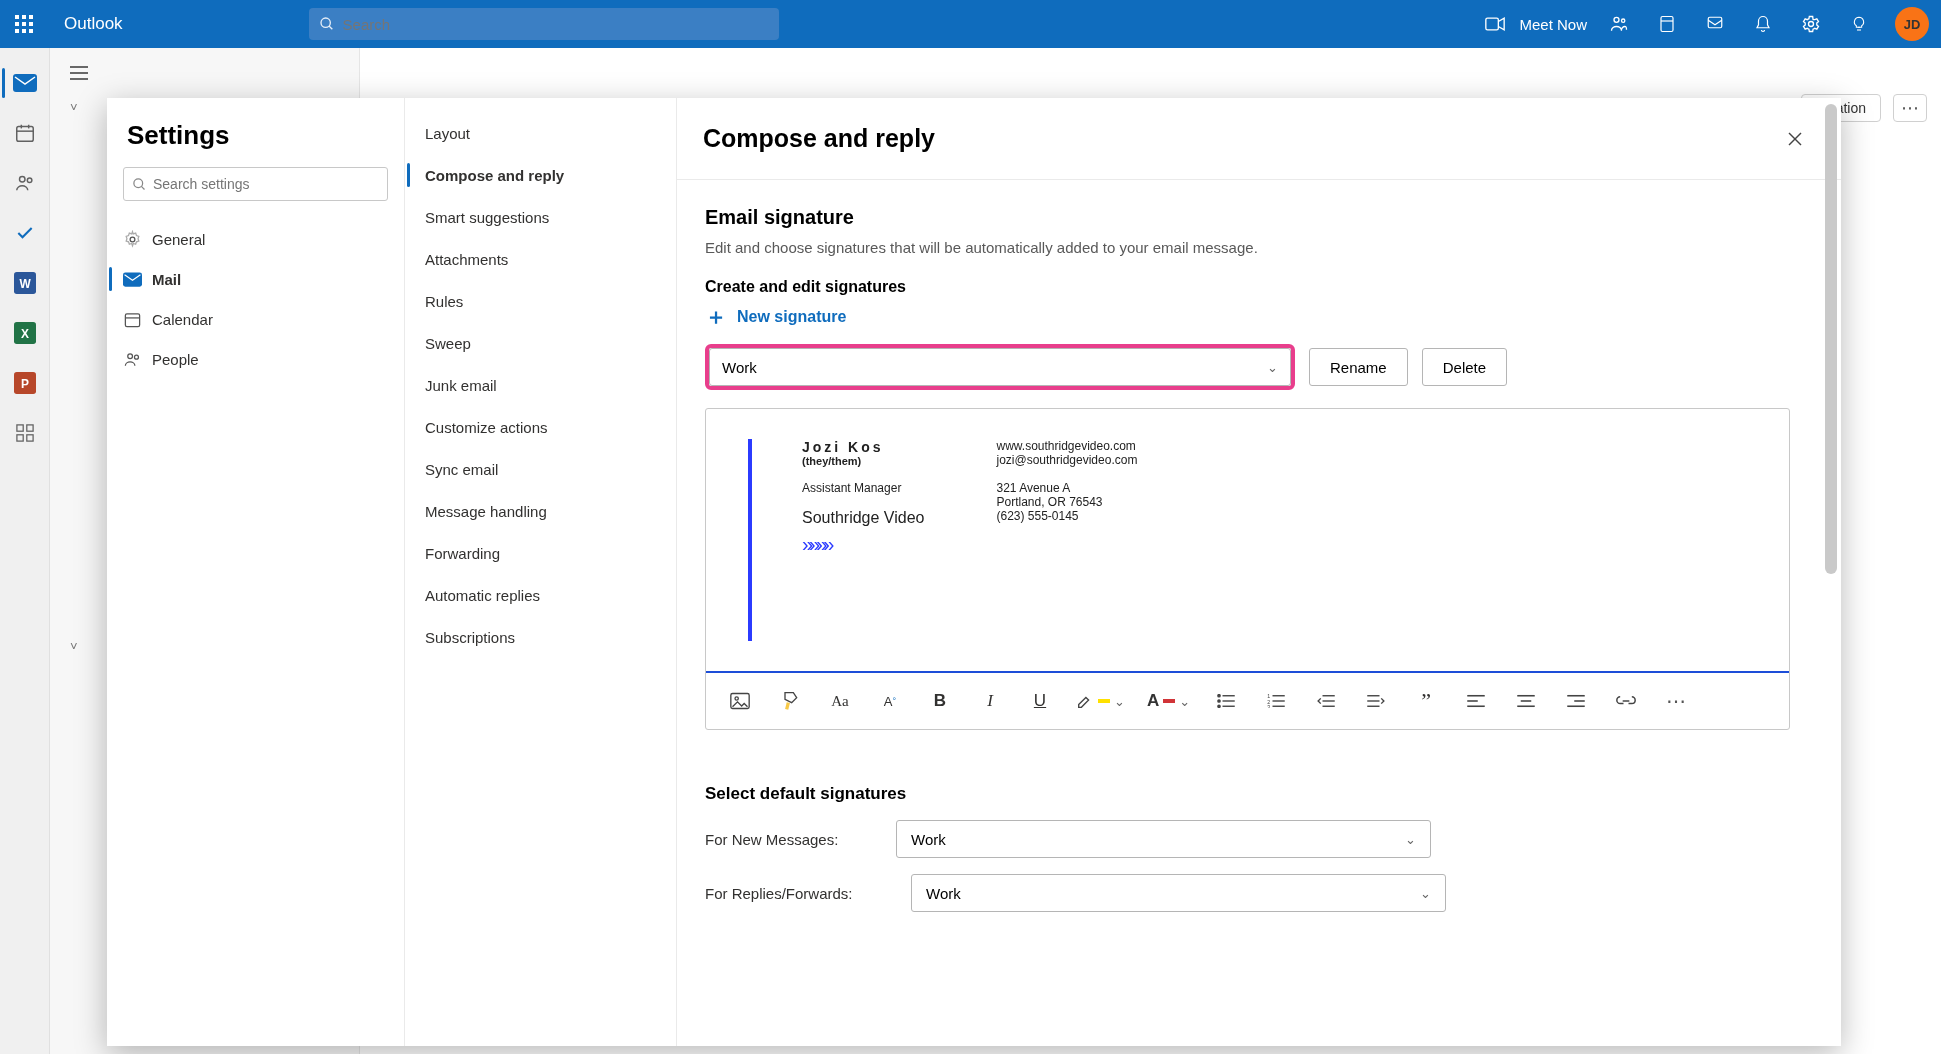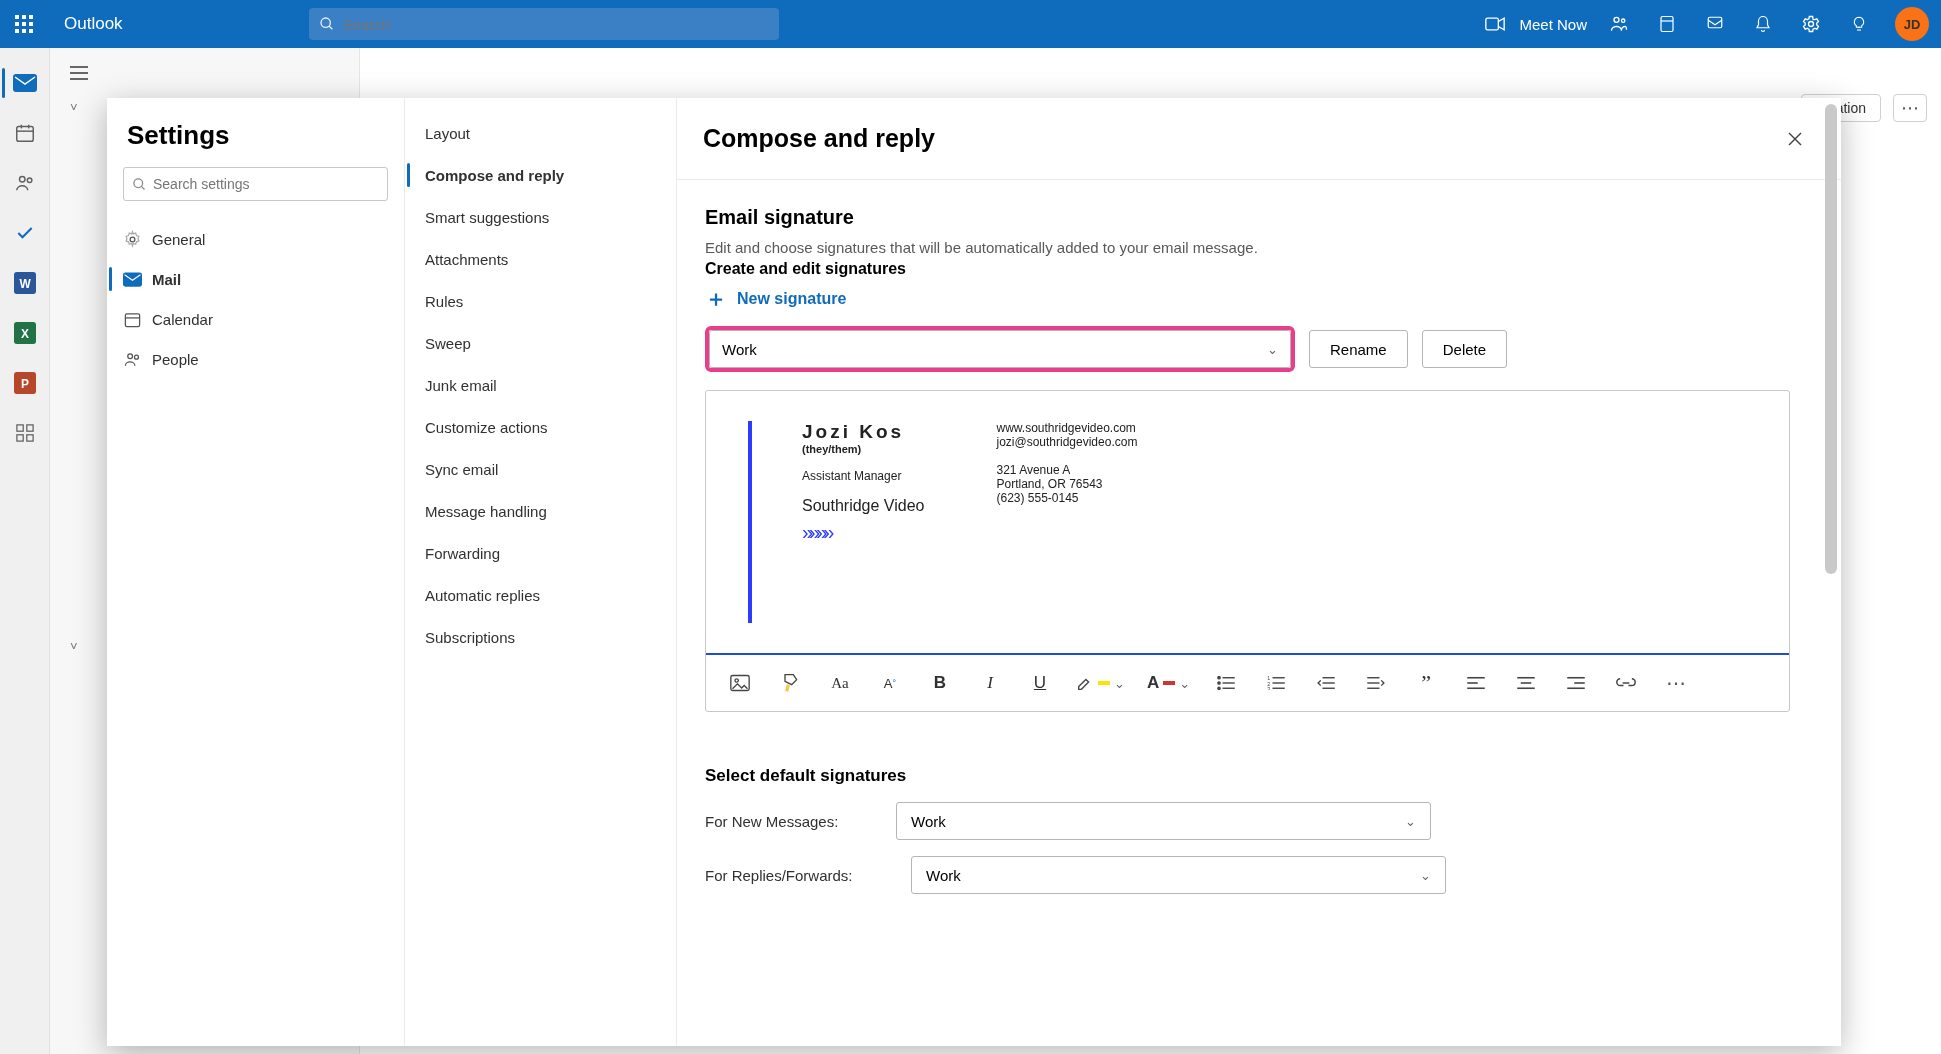--- a/index.html
+++ b/index.html
@@ -170,21 +170,21 @@
   position:relative;
 }
 
 
 .col3 .fake-scroll {
   position:absolute; right:4px; top:6px; width:12px; height: 470px;
   background:#c9c9c9; border-radius:6px;
 }
 
 .section-title { font-size: 20px; font-weight:600; margin-bottom: 10px; }
-.section-desc { font-size: 15px; color:#595959; margin-bottom: 4px; }
+.section-desc { font-size: 15px; color:#595959; margin-bottom: 22px; }
 .sub-heading { font-size: 16px; font-weight:600; margin-bottom: 10px; }
 .new-sig {
   display:flex; align-items:center; gap:10px;
   color:#0f6cbd; font-size:16px; font-weight:600; cursor:pointer;
   margin-bottom: 16px;
 }
 .new-sig .plus {
   width:22px; height:22px; display:flex; align-items:center; justify-content:center;
   font-size:22px; font-weight:700;
 }
@@ -209,21 +209,21 @@
 
 
 .editor {
   margin-top: 18px;
   border:1px solid #c8c8c8; border-radius:3px;
   width: 1085px;
 }
 .editor-body { height: 262px; padding: 30px 42px; display:flex; align-items:flex-start; }
 .accent-bar { width:4px; background:#2b3bff; align-self:stretch; margin-right: 50px; }
 .sig-col { display:flex; flex-direction:column; font-size:13px; color:#222; }
-.sig-name { font-size:19px; font-weight:700; letter-spacing:3px; }
+.sig-name { font-size:14px; font-weight:700; letter-spacing:3px; }
 .sig-pronoun { font-weight:700; font-size:11px; margin-bottom: 14px; }
 .sig-col2 { margin-left: 72px; }
 .chevrons { color:#2b3bff; font-size:20px; margin-top:6px; letter-spacing:-4px; }
 .editor-toolbar {
   height: 58px; border-top:2px solid #1d4ed8;
   display:flex; align-items:center; gap: 22px;
   padding: 0 20px; color:#323130;
 }
 .tb { width:28px; height:28px; display:flex; align-items:center; justify-content:center; font-size:17px; }
 .tb.wide { width:auto; gap:4px; }

